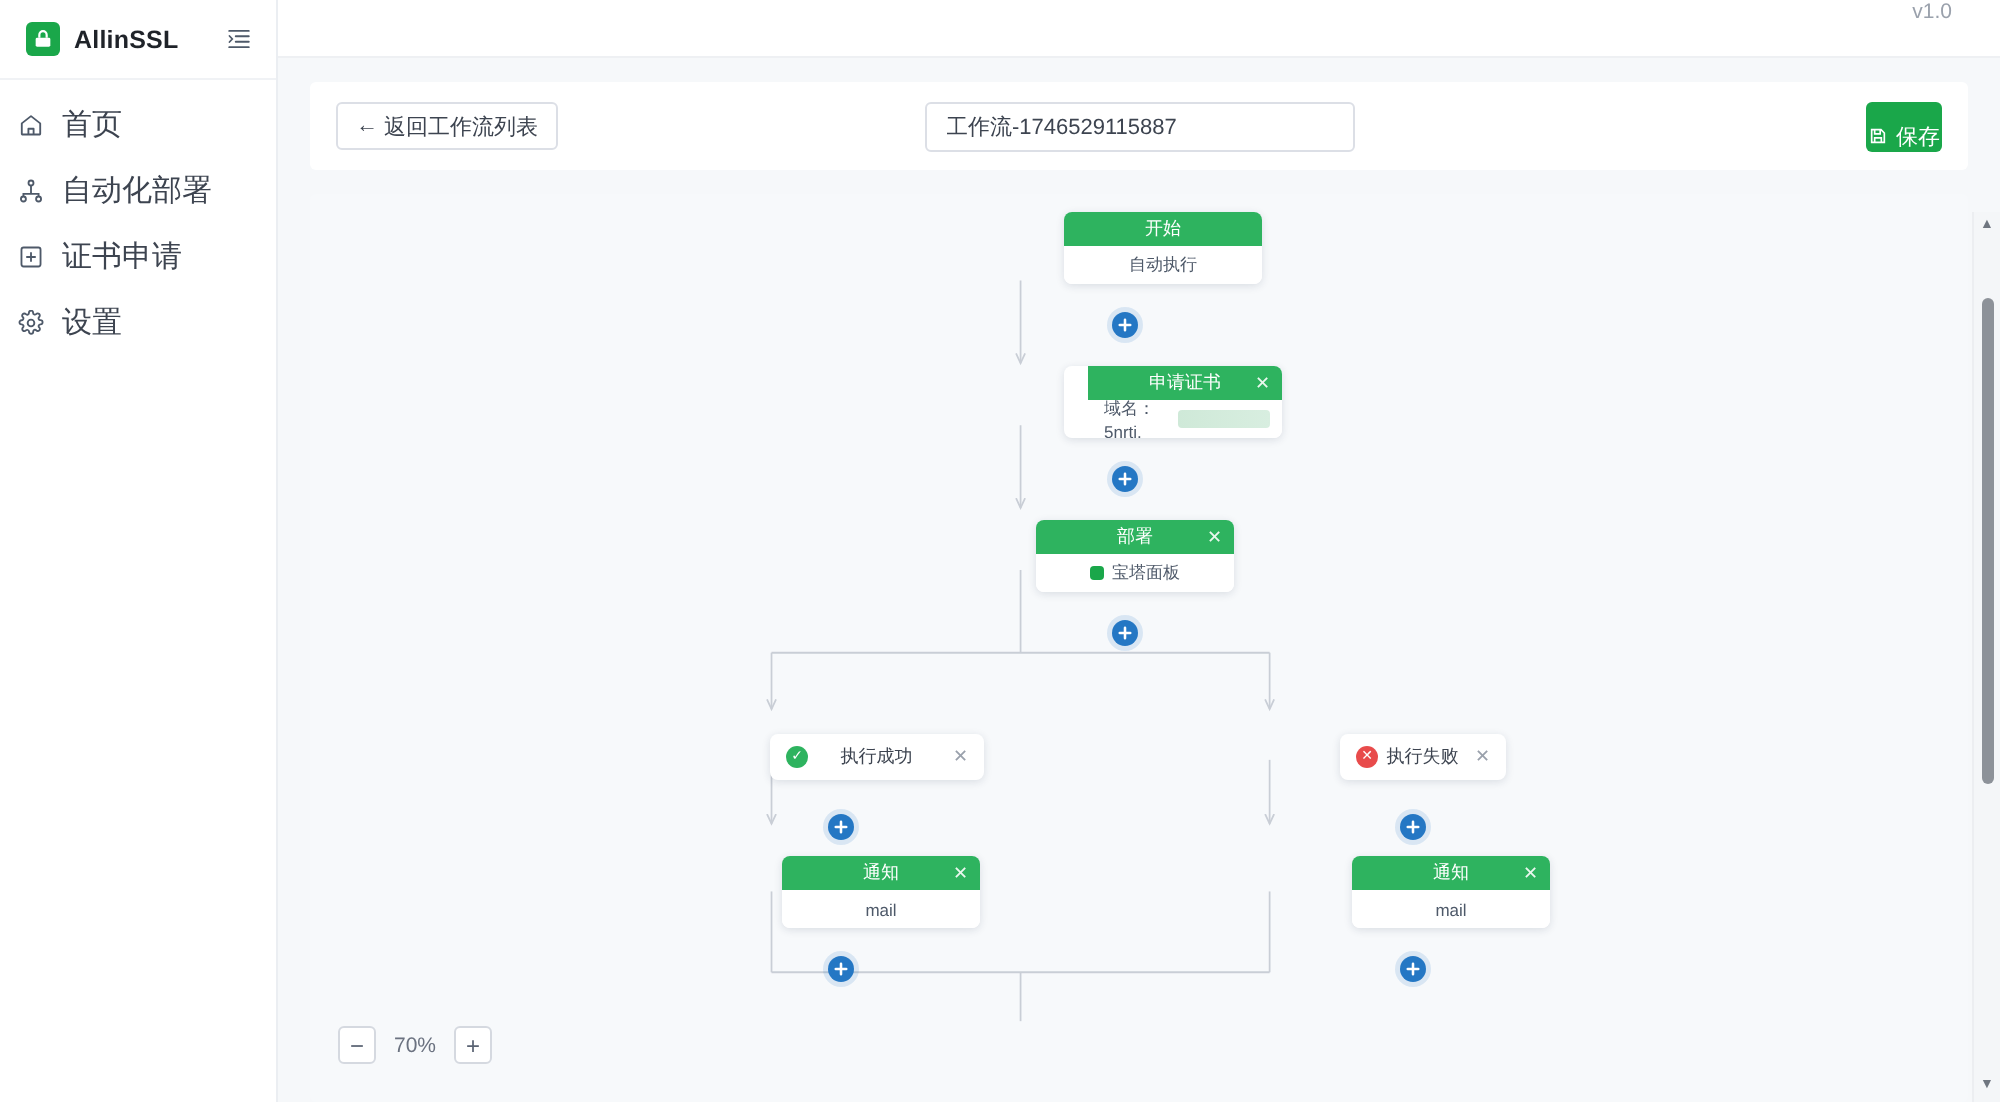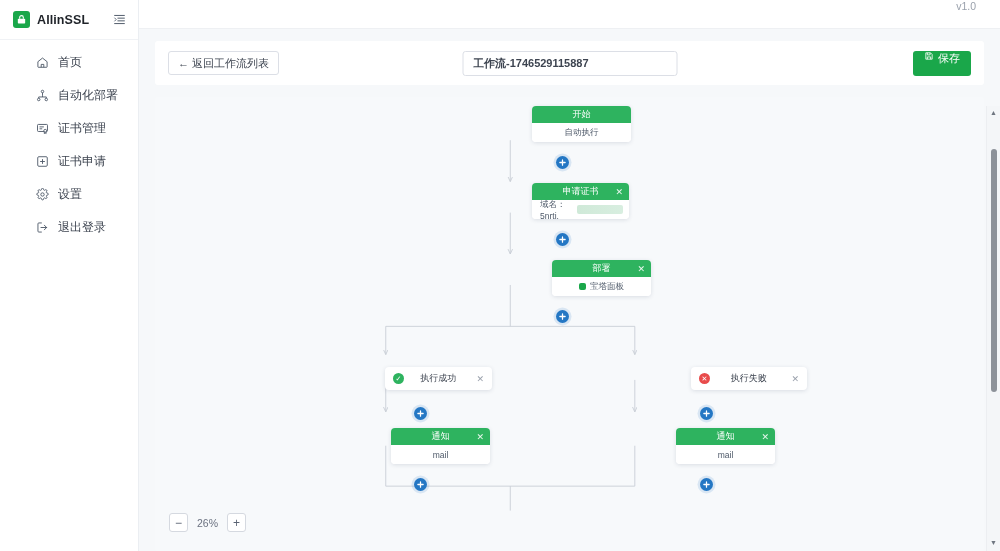--- a/index.html
+++ b/index.html
@@ -39,24 +39,24 @@
   .collapse-btn {
     margin-left: auto; width: 15px; height: 15px;
     display: flex; align-items: center; justify-content: center;
     color: #4e5969; cursor: pointer;
   }
 
   .nav { padding-top: 6px; }
   .nav-item {
     height: 33px;
     display: flex; align-items: center;
-    padding-left: 35px;
+    padding-left: 8px;
     cursor: pointer;
     color: #3d4450;
-    font-size: 12px;
+    font-size: 15px;
   }
   .nav-icon {
     width: 14px; height: 14px; flex: 0 0 14px;
     display: flex; align-items: center; justify-content: center;
     color: #4e5969; margin-right: 9px;
   }
   .nav-icon svg { display: block; }
   .nav-label { white-space: nowrap; }
 
   
@@ -105,30 +105,29 @@
     position: absolute;
     left: 50%; transform: translateX(-50%);
     width: 215px; height: 25px;
     border: 1px solid #dcdfe6;
     border-radius: 3px;
     padding: 0 10px;
     font-size: 11px; color: #3d4450;
     font-family: inherit;
     background: #fff;
     outline: none;
-    font-weight: bold;
   }
   .save-btn {
     margin-left: auto;
     height: 25px;
     background: #1aa74a;
     color: #fff;
     border: none; border-radius: 3px;
-    display: flex; align-items: flex-start; gap: 4px;
-    padding: 0 11px;
+    display: flex; align-items: flex-end; gap: 4px;
+    padding: 0 1px;
     font-size: 11px;
     cursor: pointer;
     font-family: inherit;
   }
 
   
   .canvas {
     position: absolute;
     left: 16px; right: 16px;
     top: 68px; bottom: 0;
@@ -310,31 +309,20 @@
           <svg width="13" height="13" viewBox="0 0 24 24" fill="none" stroke="currentColor" stroke-width="1.7">
             <circle cx="12" cy="4.6" r="2.3"></circle>
             <circle cx="5" cy="19.4" r="2.3"></circle>
             <circle cx="19" cy="19.4" r="2.3"></circle>
             <path d="M12 6.9v4.6M5 17.1v-2.4h14v2.4M12 11.5v3.2"></path>
           </svg>
         </span>
         <span class="nav-label">自动化部署</span>
       </div>
 
-      <div class="nav-item">
-        <span class="nav-icon">
-          <svg width="13" height="13" viewBox="0 0 24 24" fill="none" stroke="currentColor" stroke-width="1.7">
-            <rect x="2.8" y="4.5" width="18.4" height="13" rx="1.6"></rect>
-            <path d="M6.5 9h8M6.5 12.6h5"></path>
-            <circle cx="17" cy="16.2" r="2.6" fill="#fff"></circle>
-            <path d="M15.3 18.3v3l1.7-1 1.7 1v-3"></path>
-          </svg>
-        </span>
-        <span class="nav-label">证书管理</span>
-      </div>
 
       <div class="nav-item">
         <span class="nav-icon">
           <svg width="13" height="13" viewBox="0 0 24 24" fill="none" stroke="currentColor" stroke-width="1.7">
             <rect x="3.2" y="3.2" width="17.6" height="17.6" rx="2"></rect>
             <path d="M12 7.6v8.8M7.6 12h8.8"></path>
           </svg>
         </span>
         <span class="nav-label">证书申请</span>
       </div>
@@ -344,29 +332,20 @@
       <div class="nav-item">
         <span class="nav-icon">
           <svg width="13" height="13" viewBox="0 0 24 24" fill="none" stroke="currentColor" stroke-width="1.7">
             <circle cx="12" cy="12" r="3.1"></circle>
             <path d="M19.2 14.2a1.6 1.6 0 0 0 .32 1.76l.06.06a1.94 1.94 0 1 1-2.74 2.74l-.06-.06a1.6 1.6 0 0 0-1.76-.32 1.6 1.6 0 0 0-.97 1.47v.17a1.94 1.94 0 0 1-3.88 0v-.09a1.6 1.6 0 0 0-1.05-1.46 1.6 1.6 0 0 0-1.76.32l-.06.06a1.94 1.94 0 1 1-2.74-2.74l.06-.06a1.6 1.6 0 0 0 .32-1.76 1.6 1.6 0 0 0-1.47-.97h-.17a1.94 1.94 0 0 1 0-3.88h.09a1.6 1.6 0 0 0 1.46-1.05 1.6 1.6 0 0 0-.32-1.76l-.06-.06a1.94 1.94 0 1 1 2.74-2.74l.06.06a1.6 1.6 0 0 0 1.76.32h.08a1.6 1.6 0 0 0 .97-1.47v-.17a1.94 1.94 0 0 1 3.88 0v.09a1.6 1.6 0 0 0 .97 1.46 1.6 1.6 0 0 0 1.76-.32l.06-.06a1.94 1.94 0 1 1 2.74 2.74l-.06.06a1.6 1.6 0 0 0-.32 1.76v.08a1.6 1.6 0 0 0 1.47.97h.17a1.94 1.94 0 0 1 0 3.88h-.09a1.6 1.6 0 0 0-1.46.97z"></path>
           </svg>
         </span>
         <span class="nav-label">设置</span>
       </div>
 
-      <div class="nav-item">
-        <span class="nav-icon">
-          <svg width="13" height="13" viewBox="0 0 24 24" fill="none" stroke="currentColor" stroke-width="1.7" stroke-linecap="round" stroke-linejoin="round">
-            <path d="M10 3.6H5.2a1.6 1.6 0 0 0-1.6 1.6v13.6a1.6 1.6 0 0 0 1.6 1.6H10"></path>
-            <path d="M15.4 16.2L19.6 12l-4.2-4.2M19.6 12H9.2"></path>
-          </svg>
-        </span>
-        <span class="nav-label">退出登录</span>
-      </div>
 
     </nav>
   </aside>
 
   <section class="main">
 
     <div class="topbar">
       <span class="version">v1.0</span>
     </div>
 
@@ -430,37 +409,37 @@
             <div class="node-body">
               <span>自动执行</span>
             </div>
           </div>
           <div class="plus" style="left:401px; top:59px;">
             <svg width="9" height="9" viewBox="0 0 24 24" stroke="#fff" stroke-width="3.4" stroke-linecap="round">
                 <path d="M12 5v14M5 12h14"></path>
               </svg>
           </div>
 
-          <div class="node" style="left:377px; top:86px; width:97px;">
+          <div class="node" style="left:377px; top:86px; width:109px;padding-left:12px;">
             <div class="node-head">
               <span>申请证书</span>
               <span class="close-x">✕</span>
             </div>
             <div class="node-body left">
               <span>域名：5nrtj.</span>
               <span class="redacted"></span>
             </div>
           </div>
           <div class="plus" style="left:401px; top:136px;">
             <svg width="9" height="9" viewBox="0 0 24 24" stroke="#fff" stroke-width="3.4" stroke-linecap="round">
                 <path d="M12 5v14M5 12h14"></path>
               </svg>
           </div>
 
-          <div class="node" style="left:397px; top:163px; width:99px;">
+          <div class="node" style="left:363px; top:163px; width:99px;">
             <div class="node-head">
               <span>部署</span>
               <span class="close-x">✕</span>
             </div>
             <div class="node-body">
               <span style="width:7px;height:7px;border-radius:2px;background:#1aa74a;display:inline-block;"></span>
               <span>宝塔面板</span>
             </div>
           </div>
           <div class="plus" style="left:401px; top:213px;">
@@ -473,21 +452,21 @@
             <span class="dot ok">✓</span>
             <span class="pill-label">执行成功</span>
             <span class="close-x">✕</span>
           </div>
           <div class="plus" style="left:259px; top:310px;">
             <svg width="9" height="9" viewBox="0 0 24 24" stroke="#fff" stroke-width="3.4" stroke-linecap="round">
                 <path d="M12 5v14M5 12h14"></path>
               </svg>
           </div>
 
-          <div class="pill" style="left:536px; top:270px; width:116px;">
+          <div class="pill" style="left:515px; top:270px; width:83px;">
             <span class="dot fail">✕</span>
             <span class="pill-label">执行失败</span>
             <span class="close-x">✕</span>
           </div>
           <div class="plus" style="left:545px; top:310px;">
             <svg width="9" height="9" viewBox="0 0 24 24" stroke="#fff" stroke-width="3.4" stroke-linecap="round">
                 <path d="M12 5v14M5 12h14"></path>
               </svg>
           </div>
 
@@ -518,21 +497,21 @@
           <div class="plus" style="left:545px; top:381px;">
             <svg width="9" height="9" viewBox="0 0 24 24" stroke="#fff" stroke-width="3.4" stroke-linecap="round">
                 <path d="M12 5v14M5 12h14"></path>
               </svg>
           </div>
 
         </div>
 
         <div class="zoom-ctrls">
           <button class="zoom-btn">−</button>
-          <span class="zoom-pct">26%</span>
+          <span class="zoom-pct">70%</span>
           <button class="zoom-btn">+</button>
         </div>
       </div>
 
     </div>
 
     <div class="vscroll">
       <div class="arrow up">▲</div>
       <div class="thumb"></div>
       <div class="arrow down">▼</div>

